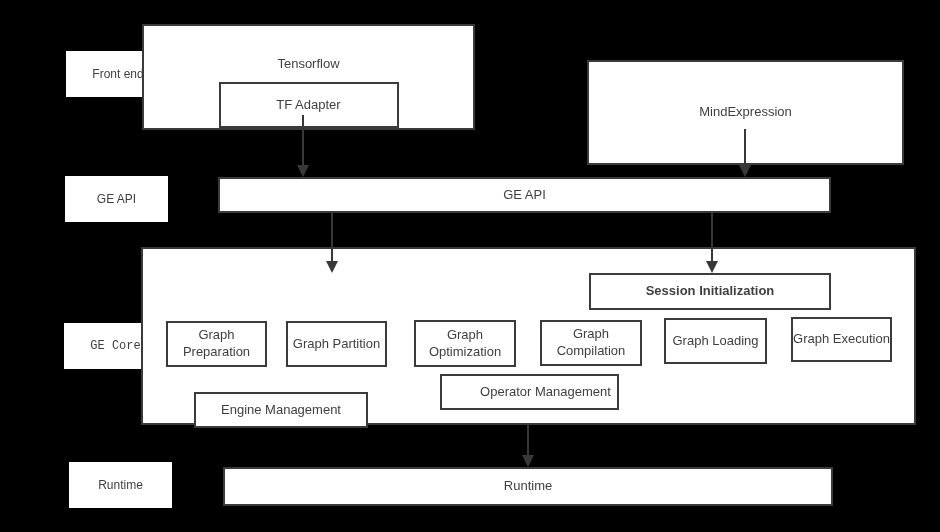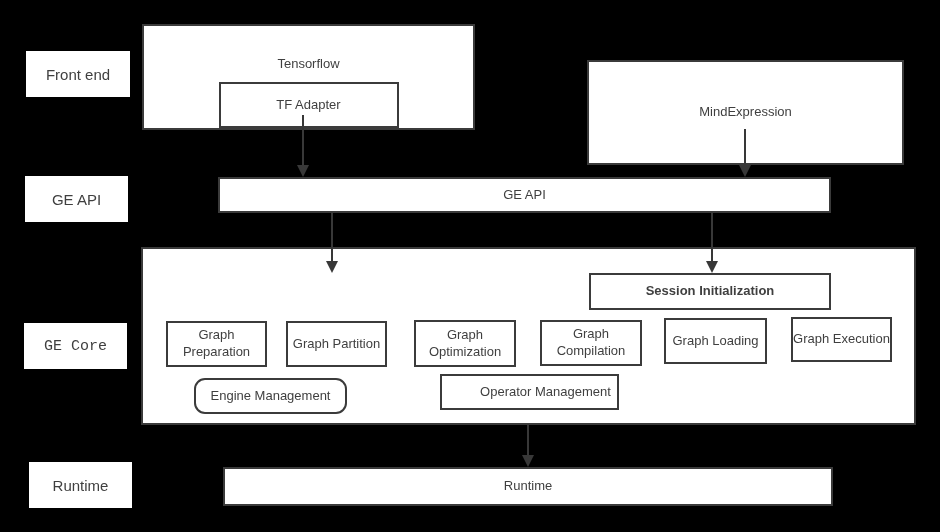--- a/index.html
+++ b/index.html
@@ -32,21 +32,22 @@
   }
   .label{
     position:absolute;
     box-sizing:border-box;
     background:var(--fill);
     color:var(--text);
     display:flex;
     align-items:center;
     justify-content:center;
     text-align:center;
-    font-size:15px;
+    font-size:12px;
+    margin-left:40px;
   }
   .container-title{
     color:var(--text);
     font-size:13px;
     text-align:center;
   }
   
   #tensorflow-box{
     flex-direction:column;
     justify-content:flex-start;
@@ -101,21 +102,21 @@
 
   <div class="box" style="left:589px;top:273px;width:242px;height:37px;font-weight:bold;">Session Initialization</div>
 
   <div class="box" style="left:166px;top:321px;width:101px;height:46px;">Graph Preparation</div>
   <div class="box" style="left:414px;top:320px;width:102px;height:47px;">Graph Optimization</div>
   <div class="box" style="left:286px;top:321px;width:101px;height:46px;">Graph Partition</div>
   <div class="box" style="left:540px;top:320px;width:102px;height:46px;">Graph Compilation</div>
   <div class="box" style="left:664px;top:318px;width:103px;height:46px;">Graph Loading</div>
   <div class="box" style="left:791px;top:317px;width:101px;height:45px;">Graph Execution</div>
 
-  <div class="box" style="left:194px;top:378px;width:153px;height:36px;border-radius:11px;">Engine Management</div>
+  <div class="box" style="left:194px;top:392px;width:174px;height:36px;">Engine Management</div>
   <div class="box" style="left:440px;top:374px;width:179px;height:36px;padding-left:32px;">Operator Management</div>
 
   <div class="box" style="left:223px;top:467px;width:610px;height:39px;">Runtime</div>
 
   <div class="arrow" style="left:297px;top:115px;width:12px;height:62px;">
     <div class="stem" style="height:50px;"></div>
       <div class="head" style="top:50px;"></div>
   </div>
   <div class="arrow" style="left:739px;top:129px;width:12px;height:48px;">
     <div class="stem" style="height:36px;"></div>

